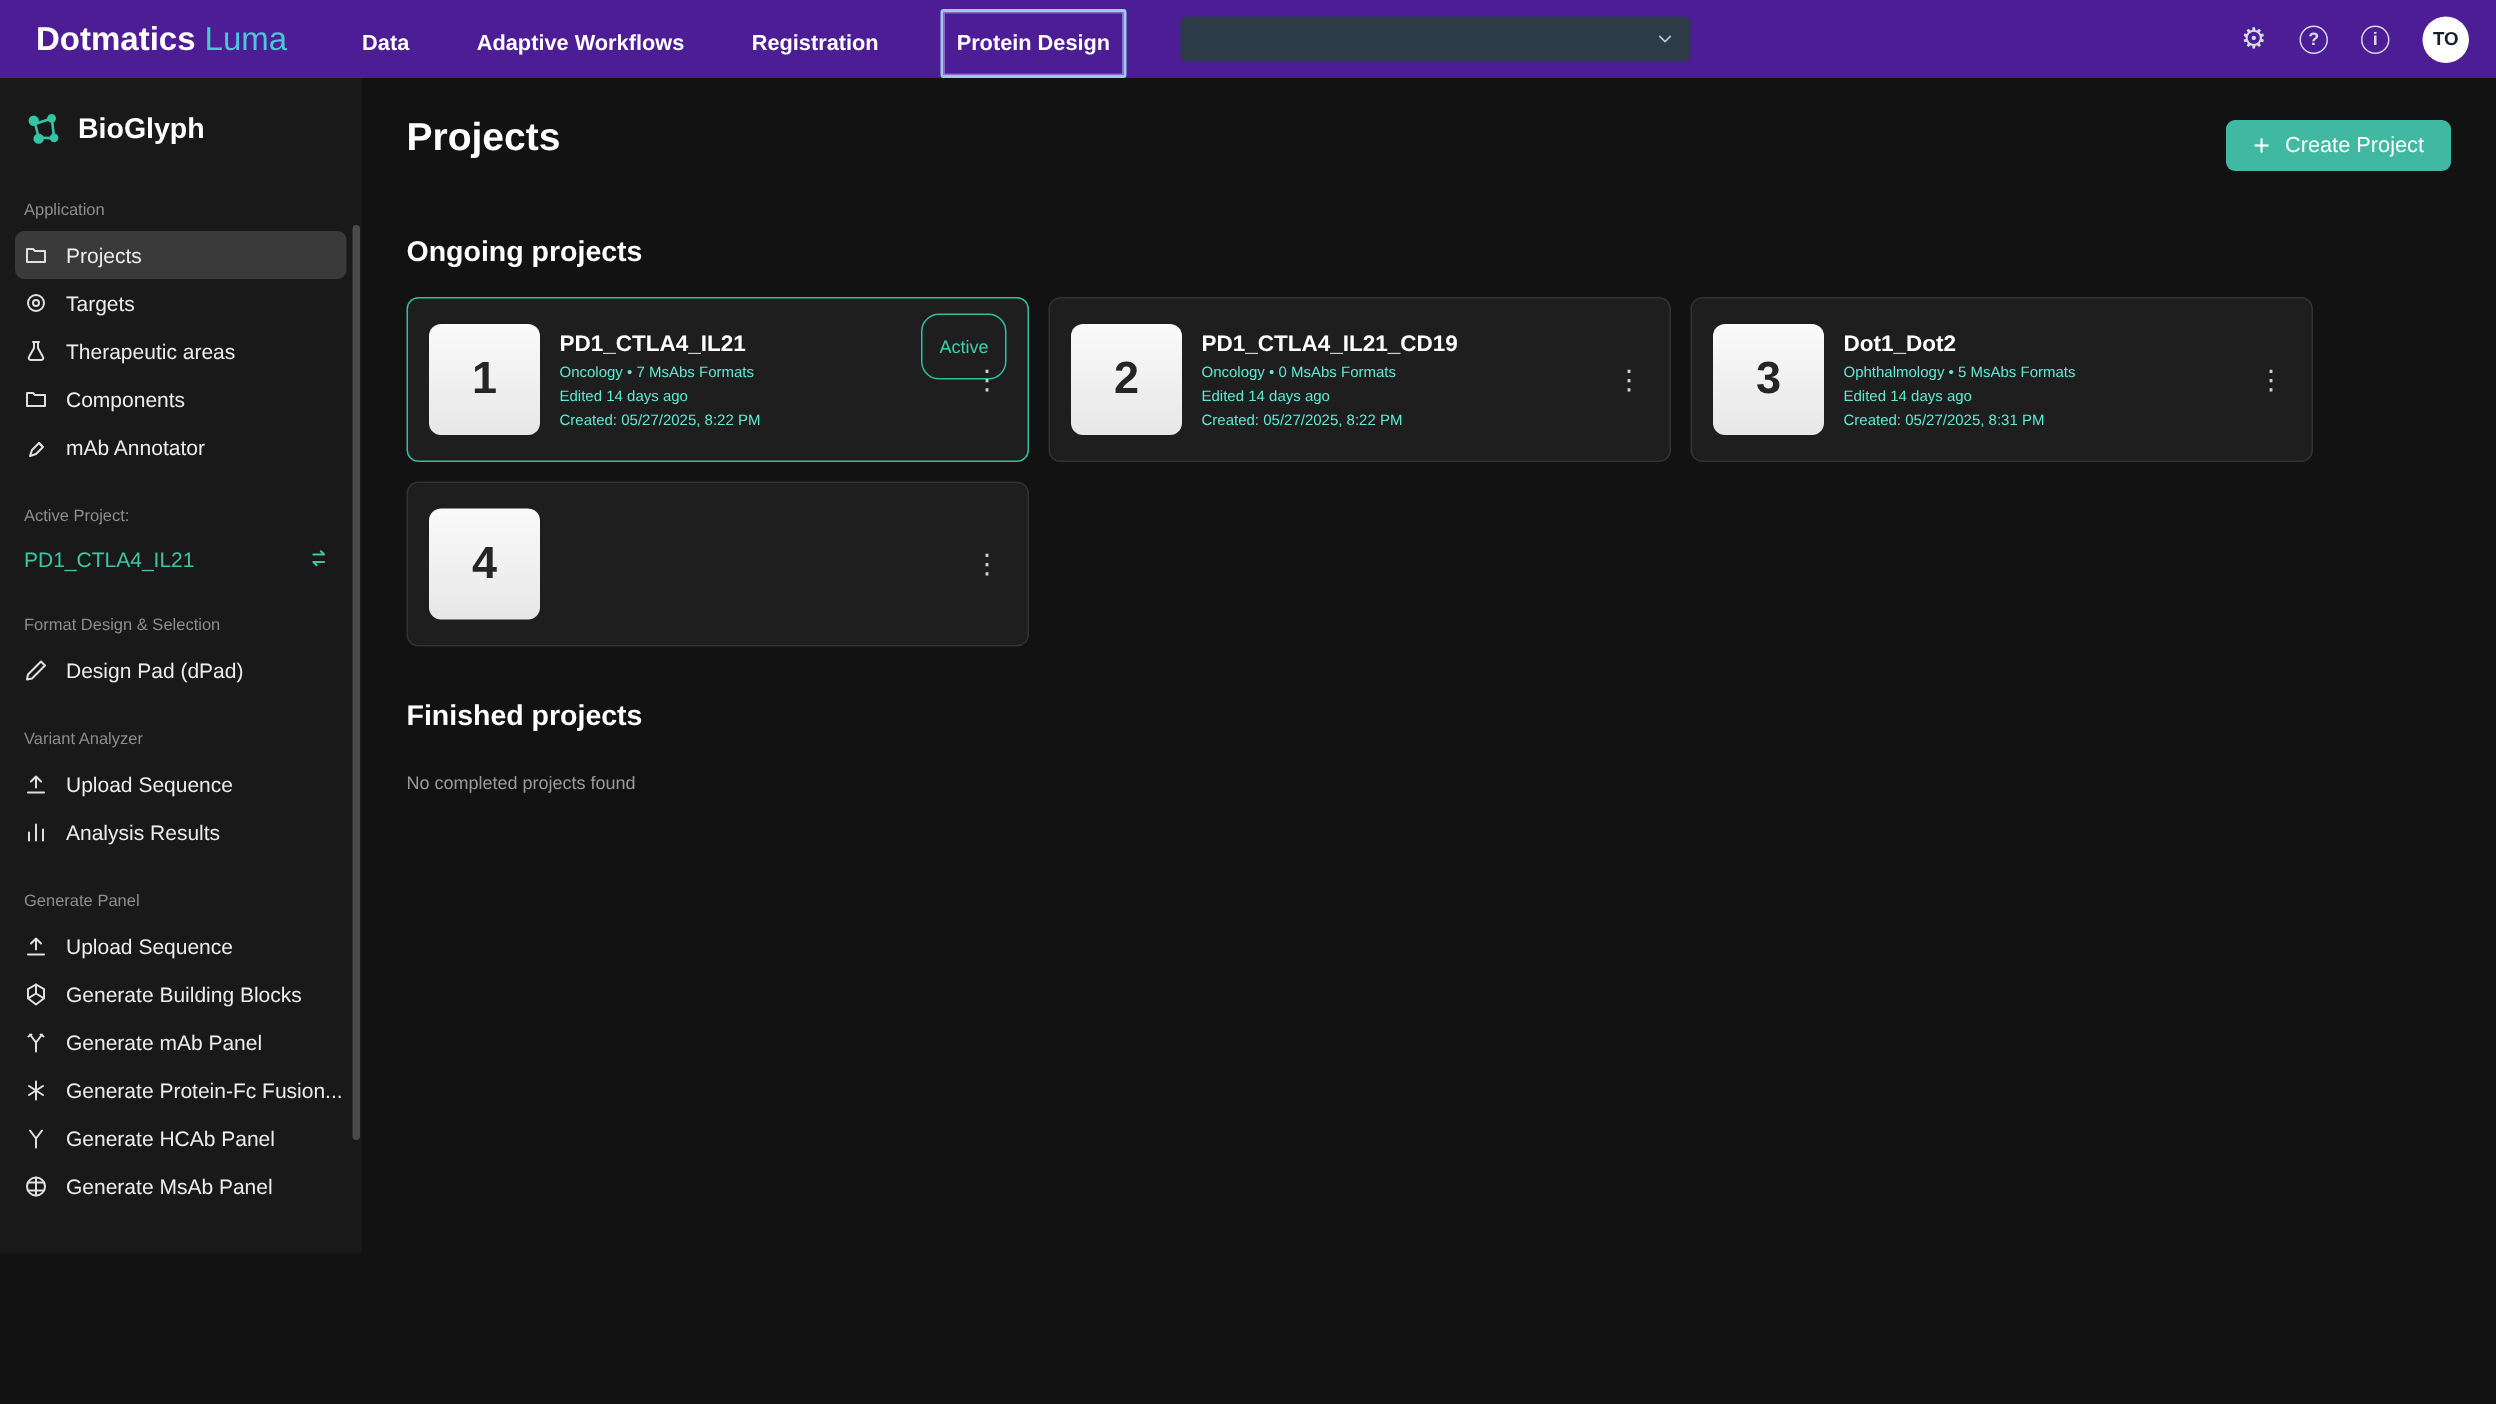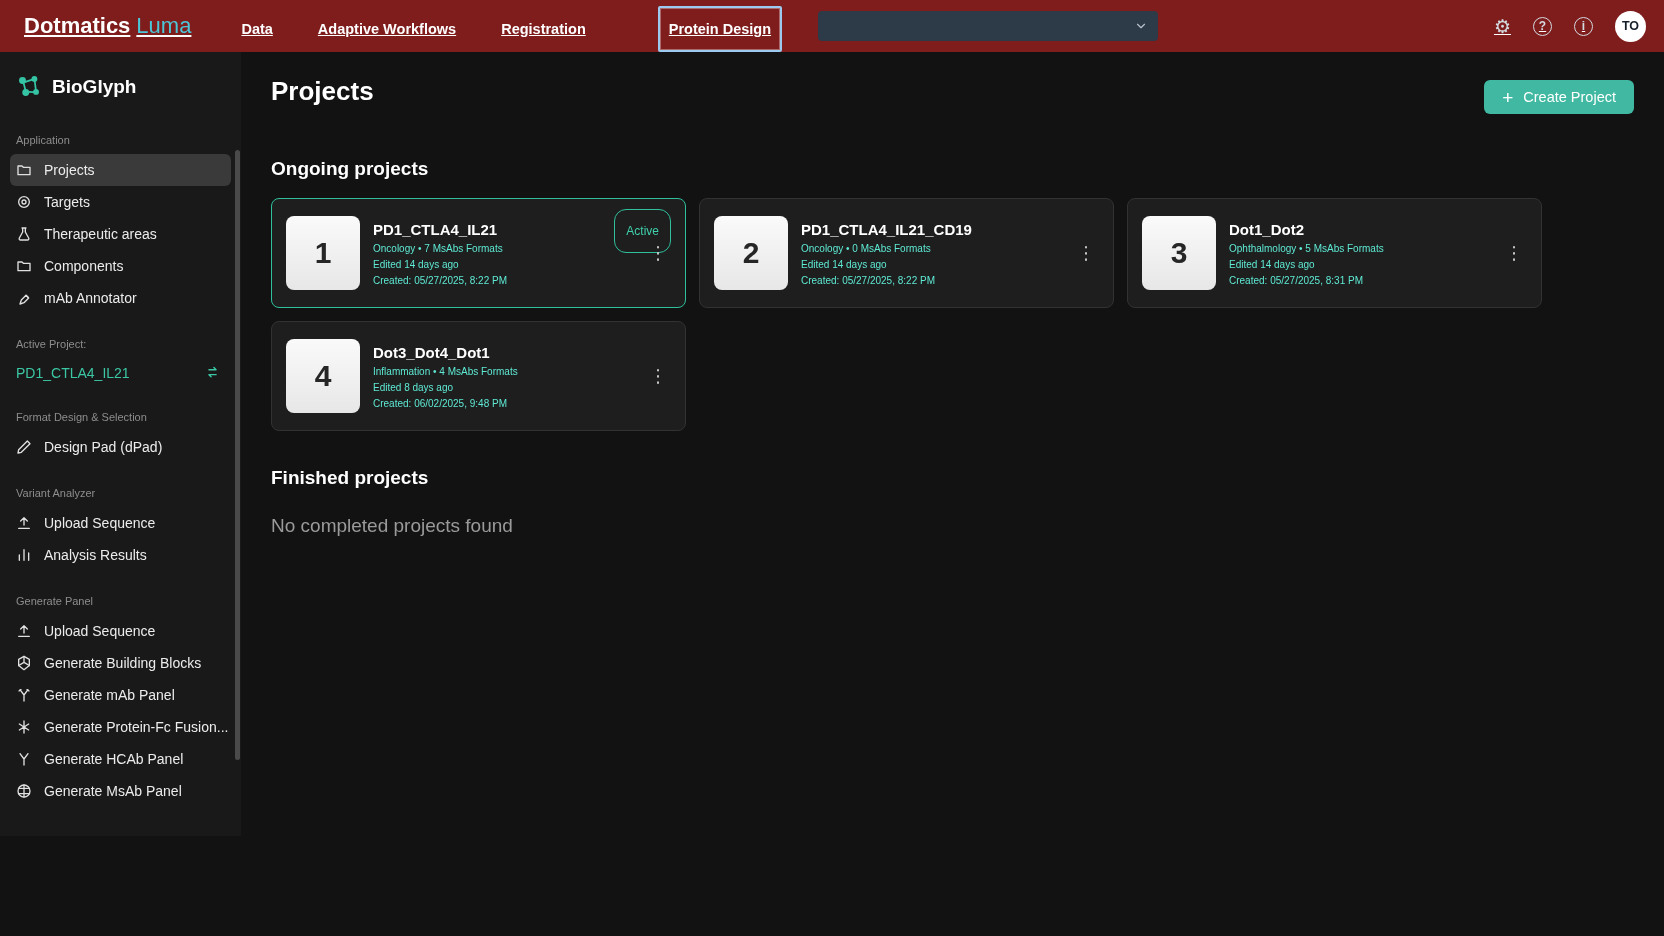--- a/index.html
+++ b/index.html
@@ -5,34 +5,33 @@
   * { box-sizing: border-box; }
   html,body { margin:0; padding:0; }
   body {
     width:1664px; height:936px; overflow:hidden;
     background:#121212; color:#ffffff;
     font-family:"Liberation Sans", sans-serif;
   }
 
   
   .topbar {
-    height:52px; background:#7f1d1d;
-    display:flex; align-items:center; padding:0 18px 0 24px;text-decoration:underline;
+    height:52px; background:#4c1d95;
+    display:flex; align-items:center; padding:0 18px 0 24px;
   }
   .brand { display:flex; align-items:baseline; gap:6px; font-size:22px; font-weight:700; margin-right:46px; white-space:nowrap; }
   .brand .luma { color:#4cc5d6; font-weight:500; }
   .topnav { display:flex; align-items:flex-end; gap:37px; height:100%; }
   .nav-item {
     font-size:14.5px; font-weight:600; color:#ffffff; cursor:pointer;
     display:flex; align-items:center; height:46px; padding:0 4px; white-space:nowrap;
   }
   .nav-item.active {
     border:2px solid #9cc9ef; border-radius:2px; padding:0 9px;
     box-shadow: inset 0 0 0 1px rgba(255,255,255,0.35);
-    margin-left: 31px;
   }
   .proj-select {
     margin-left:36px; width:340px; height:30px; background:#2d3a47;
     border-radius:4px; display:flex; align-items:center; justify-content:flex-end;
     padding:0 10px; cursor:pointer;
   }
   .proj-select svg { width:14px; height:14px; stroke:#b8c2cc; }
   .topbar-actions { margin-left:auto; display:flex; align-items:center; gap:22px; }
   .glyph-icon { font-size:19px; color:#d3dae0; cursor:pointer; line-height:1; }
   .circle-icon {
@@ -102,21 +101,21 @@
   .card-sub { font-size:10px; color:#5eead4; white-space:nowrap; }
   .kebab {
     position:absolute; right:8px; top:50%; transform:translateY(-50%);
     color:#d0d0d0; font-size:18px; padding:6px 10px; cursor:pointer; line-height:1;
   }
   .badge {
     position:absolute; top:10px; right:14px;
     border:1px solid #2fbf9c; color:#3fd0ab; font-size:12px;
     padding:14px 11px; border-radius:12px;
   }
-  .empty-text { color:#9a9a9a; font-size:19px; margin-top:26px; }
+  .empty-text { color:#9a9a9a; font-size:12px; margin-top:26px; }
 </style>
 </head>
 <body>
 
 <header class="topbar">
   <div class="brand">
     <span>Dotmatics</span>
     <span class="luma">Luma</span>
   </div>
   <nav class="topnav">
@@ -307,26 +306,20 @@
           <div class="card-name">Dot1_Dot2</div>
           <div class="card-sub">Ophthalmology • 5 MsAbs Formats</div>
           <div class="card-sub">Edited 14 days ago</div>
           <div class="card-sub">Created: 05/27/2025, 8:31 PM</div>
         </div>
         <span class="kebab">⋮</span>
       </div>
 
       <div class="card">
         <div class="tile">4</div>
-        <div class="card-info">
-          <div class="card-name">Dot3_Dot4_Dot1</div>
-          <div class="card-sub">Inflammation • 4 MsAbs Formats</div>
-          <div class="card-sub">Edited 8 days ago</div>
-          <div class="card-sub">Created: 06/02/2025, 9:48 PM</div>
-        </div>
         <span class="kebab">⋮</span>
       </div>
     </div>
 
     <div class="section-h" style="margin-top:36px;">Finished projects</div>
     <div class="empty-text">No completed projects found</div>
   </main>
 </div>
 
 </body></html>

